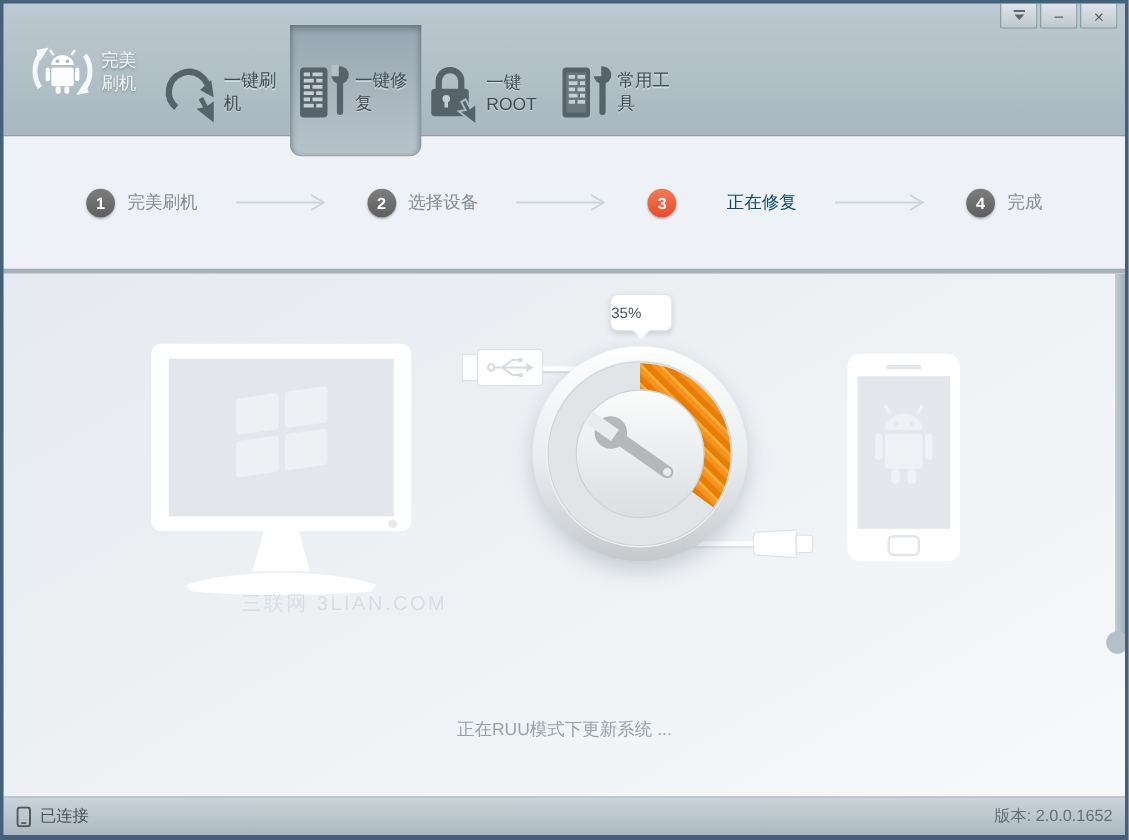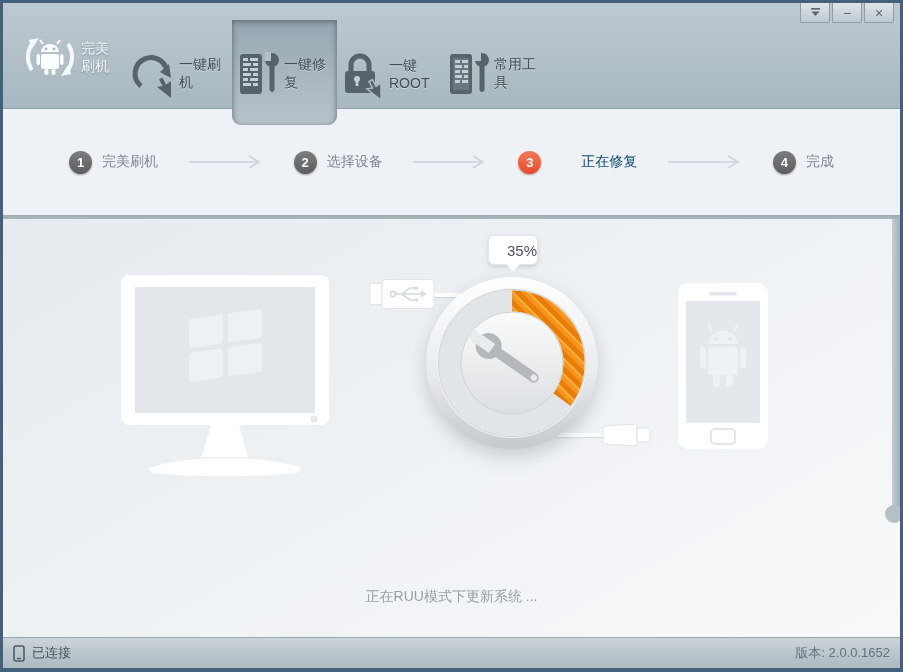--- a/index.html
+++ b/index.html
@@ -28,24 +28,24 @@
   .step.active .num{background:linear-gradient(#f37a57,#e84b2b);}
   .step.active .lbl{color:#0c4a6e;margin-left:40px;}
   .sep{height:4px;background:linear-gradient(#9eabb3,#aab6bd);flex:0 0 auto;}
 
   
   .main{position:relative;flex:1 1 auto;background:linear-gradient(150deg,#e6eaee 0%,#eef1f4 45%,#f7f9fa 100%);overflow:hidden;}
   .edge-strip{position:absolute;right:0;top:0;width:8px;height:296px;background:linear-gradient(90deg,#c3cdd3,#a2afb8);border-radius:0 0 4px 4px;}
   .edge-bump{position:absolute;right:-3px;top:286px;width:18px;height:18px;border-radius:50%;background:#b4bfc6;}
   .cable{position:absolute;height:4px;background:#fff;box-shadow:0 1px 1px rgba(160,170,180,.35);}
   .gauge-wrap{position:absolute;left:421px;top:56px;filter:drop-shadow(0 7px 9px rgba(125,138,148,.38));}
-  .bubble{position:absolute;left:485px;top:16px;width:50px;height:30px;background:#fff;border:1px solid #e2e6e9;border-radius:6px;box-shadow:0 2px 4px rgba(140,150,160,.35);display:flex;align-items:center;justify-content:flex-end;font-size:15px;color:#4c5258;}
+  .bubble{position:absolute;left:485px;top:16px;width:50px;height:30px;background:#fff;border:1px solid #e2e6e9;border-radius:6px;box-shadow:0 2px 4px rgba(140,150,160,.35);display:flex;align-items:center;justify-content:flex-start;font-size:12px;color:#4c5258;}
   .bubble:after{content:"";position:absolute;left:50%;bottom:-7px;margin-left:-7px;border-left:7px solid transparent;border-right:7px solid transparent;border-top:7px solid #fff;}
   .watermark{position:absolute;left:190px;top:254px;font-size:16px;color:#d9dde1;letter-spacing:2px;}
-  .msg{position:absolute;left:0;top:369px;width:100%;text-align:center;font-size:14px;color:#98a0a7;}
+  .msg{position:absolute;left:0;top:356px;width:100%;text-align:center;font-size:14px;color:#98a0a7;}
 
   
   .statusbar{height:27px;flex:0 0 auto;background:linear-gradient(#cbd4d9,#acb9c1);border-top:1px solid #98a6af;display:flex;align-items:center;justify-content:space-between;padding:15px 10px;}
   .conn{display:flex;align-items:center;gap:7px;font-size:13px;color:#49535b;}
   .version{font-size:13px;color:#657078;}
   svg{display:block;}
 </style>
 </head>
 <body>
 
@@ -303,20 +303,21 @@
           <circle cx="55" cy="60" r="2" fill="#e4e8ec"></circle>
           <rect x="33" y="68" width="30" height="28" rx="3"></rect>
           <rect x="25" y="68" width="6" height="21" rx="3"></rect>
           <rect x="65" y="68" width="6" height="21" rx="3"></rect>
           <rect x="38" y="96" width="7" height="12" rx="3.2"></rect>
           <rect x="51" y="96" width="7" height="12" rx="3.2"></rect>
         </g>
         <rect x="36" y="150" width="24" height="15" rx="4" fill="#ffffff" stroke="#e2e6ea" stroke-width="2"></rect>
       </svg>
 
+      <div class="watermark">三联网 3LIAN.COM</div>
       <div class="msg">正在RUU模式下更新系统 ...</div>
     </div>
 
     <div class="statusbar">
       <div class="conn">
         <svg width="12" height="17" viewBox="0 0 12 17">
           <rect x="1" y="1" width="10" height="15" rx="2" fill="none" stroke="#4f5a62" stroke-width="1.6"></rect>
           <line x1="4" y1="13.5" x2="8" y2="13.5" stroke="#4f5a62" stroke-width="1.4"></line>
         </svg>
         <span>已连接</span>

